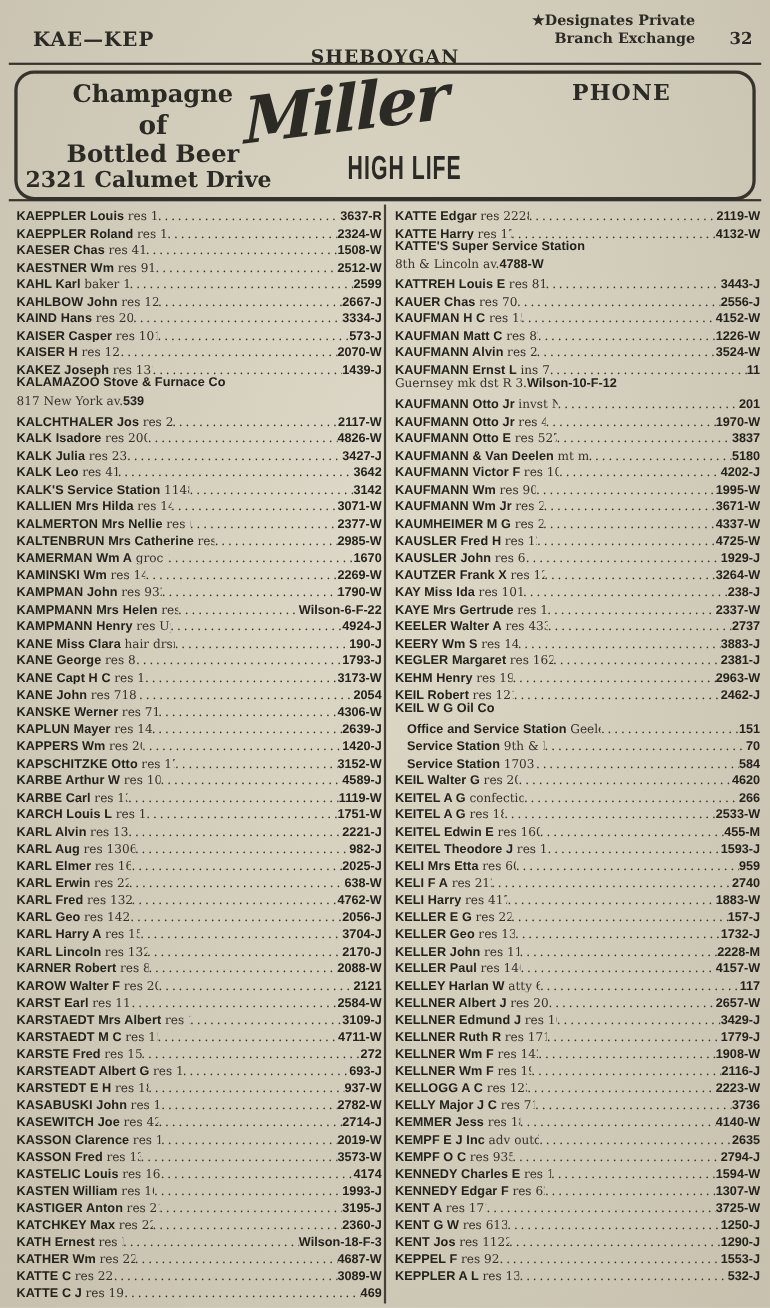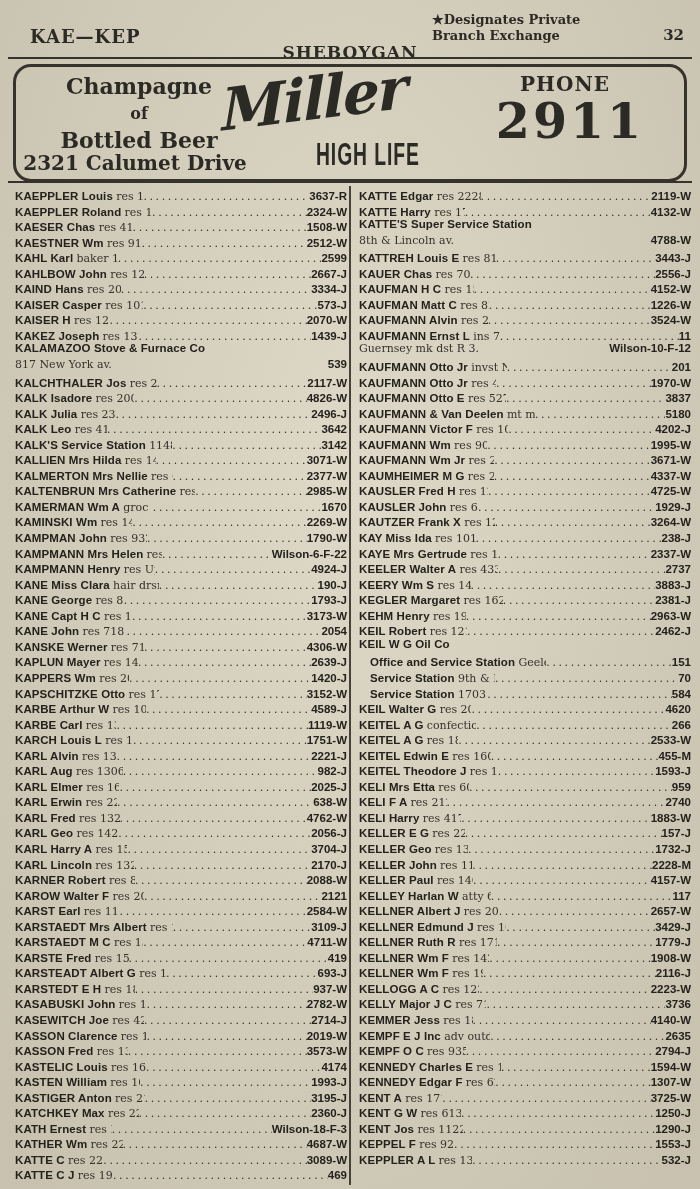--- a/index.html
+++ b/index.html
@@ -8,47 +8,47 @@
     position:relative;width:700px;height:1189px;
     background:
       radial-gradient(ellipse at 50% 40%, rgba(255,255,255,.18), rgba(0,0,0,.07) 95%),
       #d7d0bc;
     color:#2c2a24;
     font-family:"DejaVu Serif", serif;
   }
   
   .hdr-section{position:absolute;left:30px;top:26px;font:700 18px "DejaVu Serif",serif;letter-spacing:1px;}
   .hdr-city{position:absolute;left:0;right:0;top:42px;text-align:center;font:700 17px "DejaVu Serif",serif;letter-spacing:1px;}
-  .hdr-note{position:absolute;right:68px;top:12px;width:200px;text-align:left;font:700 13px "DejaVu Serif",serif;line-height:16px;}
+  .hdr-note{position:absolute;right:68px;top:12px;width:200px;text-align:right;font:700 13px "DejaVu Serif",serif;line-height:16px;}
   .hdr-page{position:absolute;right:16px;top:26px;font:700 15px "DejaVu Serif",serif;margin-left:39px;}
   .rule{position:absolute;left:8px;right:8px;height:2px;background:#35332c;}
   .rule-top{top:57px;}
   .rule-mid{top:181px;}
   
   .ad{position:absolute;left:13px;right:13px;top:64px;height:112px;border:3px solid #35332c;border-radius:18px;}
   .ad-champagne{position:absolute;left:18px;top:6px;width:210px;text-align:center;font:700 22px "DejaVu Serif",serif;line-height:27px;}
-  .ad-of{font-size:16px;}
+  .ad-of{font-size:24px;}
   .ad-address{position:absolute;left:4px;bottom:4px;width:230px;text-align:center;font:700 20px "DejaVu Serif",serif;}
   .ad-logo{position:absolute;left:195px;top:-4px;width:310px;height:112px;}
   .ad-script{position:absolute;left:10px;top:2px;font:700 italic 58px "DejaVu Serif",serif;transform:rotate(-7deg) skewX(-6deg);letter-spacing:-2px;}
   .ad-sub{position:absolute;left:105px;top:74px;font:700 21px "Liberation Sans",sans-serif;letter-spacing:1px;transform:scale(.92,1.45);transform-origin:left top;white-space:nowrap;}
   .ad-phone-label{position:absolute;right:34px;top:5px;width:170px;text-align:center;font:700 20px "DejaVu Serif",serif;letter-spacing:1px;}
   .ad-phone-number{position:absolute;right:14px;top:25px;width:200px;text-align:center;font:700 49px "DejaVu Serif",serif;letter-spacing:3px;}
   .ad-distributor{position:absolute;right:12px;bottom:5px;font:700 17px "DejaVu Serif",serif;white-space:nowrap;}
   
   .listings{position:absolute;left:8px;right:8px;top:186px;bottom:4px;display:flex;}
   .col{flex:1 1 0;min-width:0;padding:1px 1px 0 7px;}
   .divider{width:2px;background:#45423a;margin:0 1px;}
   .row{display:flex;align-items:baseline;height:15.55px;line-height:15.4px;white-space:nowrap;overflow:hidden;}
   .nm{font:700 11.5px "Liberation Sans",sans-serif;letter-spacing:.1px;color:#23221c;flex:0 0 auto;}
   .dt{font:400 11px "DejaVu Serif",serif;color:#34322b;flex:0 1 auto;overflow:hidden;}
   .lead{flex:1 1 auto;overflow:hidden;min-width:2px;}
   .lead::after{content:"....................................................................................";font:400 11px "DejaVu Serif",serif;letter-spacing:2.6px;color:#34322b;}
   .ph{font:700 11.5px "Liberation Sans",sans-serif;color:#23221c;flex:0 0 auto;}
-  .row.cont{justify-content:space-between;gap:12px;}
+  .row.cont{justify-content:flex-start;}
   .row.sub{padding-left:11px;}
 </style>
 </head>
 <body>
 
 <div class="page">
 
   <div class="hdr-section">KAE—KEP</div>
   <div class="hdr-city">SHEBOYGAN</div>
   <div class="hdr-note"><span>★</span><span>Designates Private</span><br><span>Branch Exchange</span></div>
@@ -61,21 +61,20 @@
       <div>Champagne</div>
       <div class="ad-of">of</div>
       <div>Bottled Beer</div>
     </div>
     <div class="ad-address">2321 Calumet Drive</div>
     <div class="ad-logo">
       <div class="ad-script">Miller</div>
       <div class="ad-sub">HIGH LIFE</div>
     </div>
     <div class="ad-phone-label">PHONE</div>
-    <div class="ad-phone-number">2911</div>
   </div>
 
   <div class="rule rule-mid"></div>
 
   <div class="listings">
     <div class="col" id="col-left">
         <div class="row entry">
           <span class="nm">KAEPPLER Louis&nbsp;</span>
           <span class="dt">res 1613 N 7th</span>
           <span class="lead"></span>
@@ -151,21 +150,21 @@
         <div class="row entry">
           <span class="nm">KALK Isadore&nbsp;</span>
           <span class="dt">res 2005 Calumet dr</span>
           <span class="lead"></span>
           <span class="ph">4826-W</span>
         </div>
         <div class="row entry">
           <span class="nm">KALK Julia&nbsp;</span>
           <span class="dt">res 2319 N 11th</span>
           <span class="lead"></span>
-          <span class="ph">2496-J</span>
+          <span class="ph">3427-J</span>
         </div>
         <div class="row entry">
           <span class="nm">KALK Leo&nbsp;</span>
           <span class="dt">res 416 N 9th</span>
           <span class="lead"></span>
           <span class="ph">3642</span>
         </div>
         <div class="row entry">
           <span class="nm">KALK'S Service Station&nbsp;</span>
           <span class="dt">1148 Geele av</span>
@@ -361,21 +360,21 @@
         <div class="row entry">
           <span class="nm">KARSTAEDT M C&nbsp;</span>
           <span class="dt">res 1528 N 12th</span>
           <span class="lead"></span>
           <span class="ph">4711-W</span>
         </div>
         <div class="row entry">
           <span class="nm">KARSTE Fred&nbsp;</span>
           <span class="dt">res 1515 N 2nd</span>
           <span class="lead"></span>
-          <span class="ph">419</span>
+          <span class="ph">272</span>
         </div>
         <div class="row entry">
           <span class="nm">KARSTEADT Albert G&nbsp;</span>
           <span class="dt">res 1418 N 11th</span>
           <span class="lead"></span>
           <span class="ph">693-J</span>
         </div>
         <div class="row entry">
           <span class="nm">KARSTEDT E H&nbsp;</span>
           <span class="dt">res 1823 N 2nd</span>

